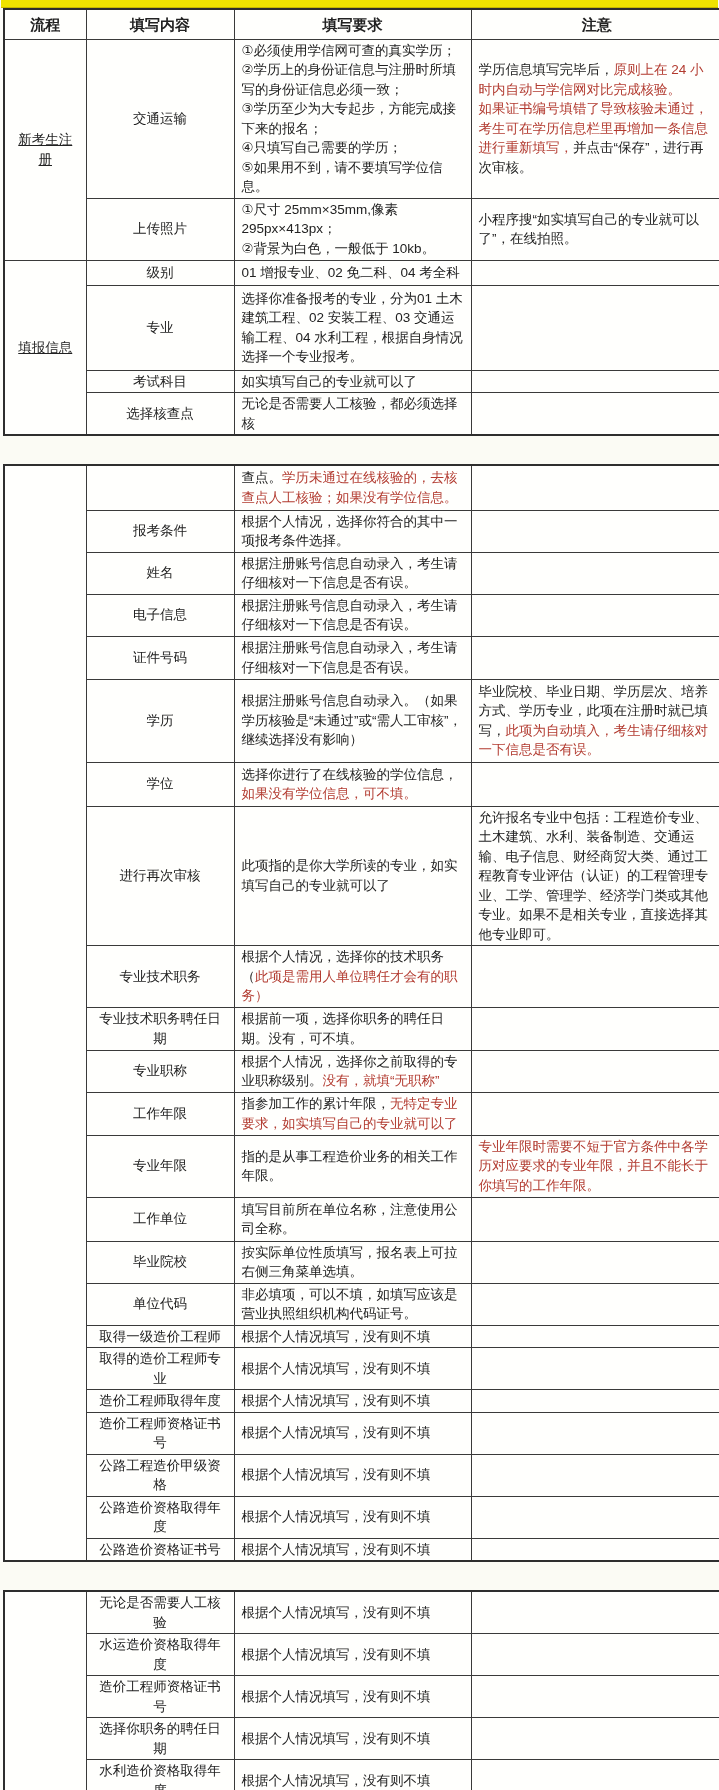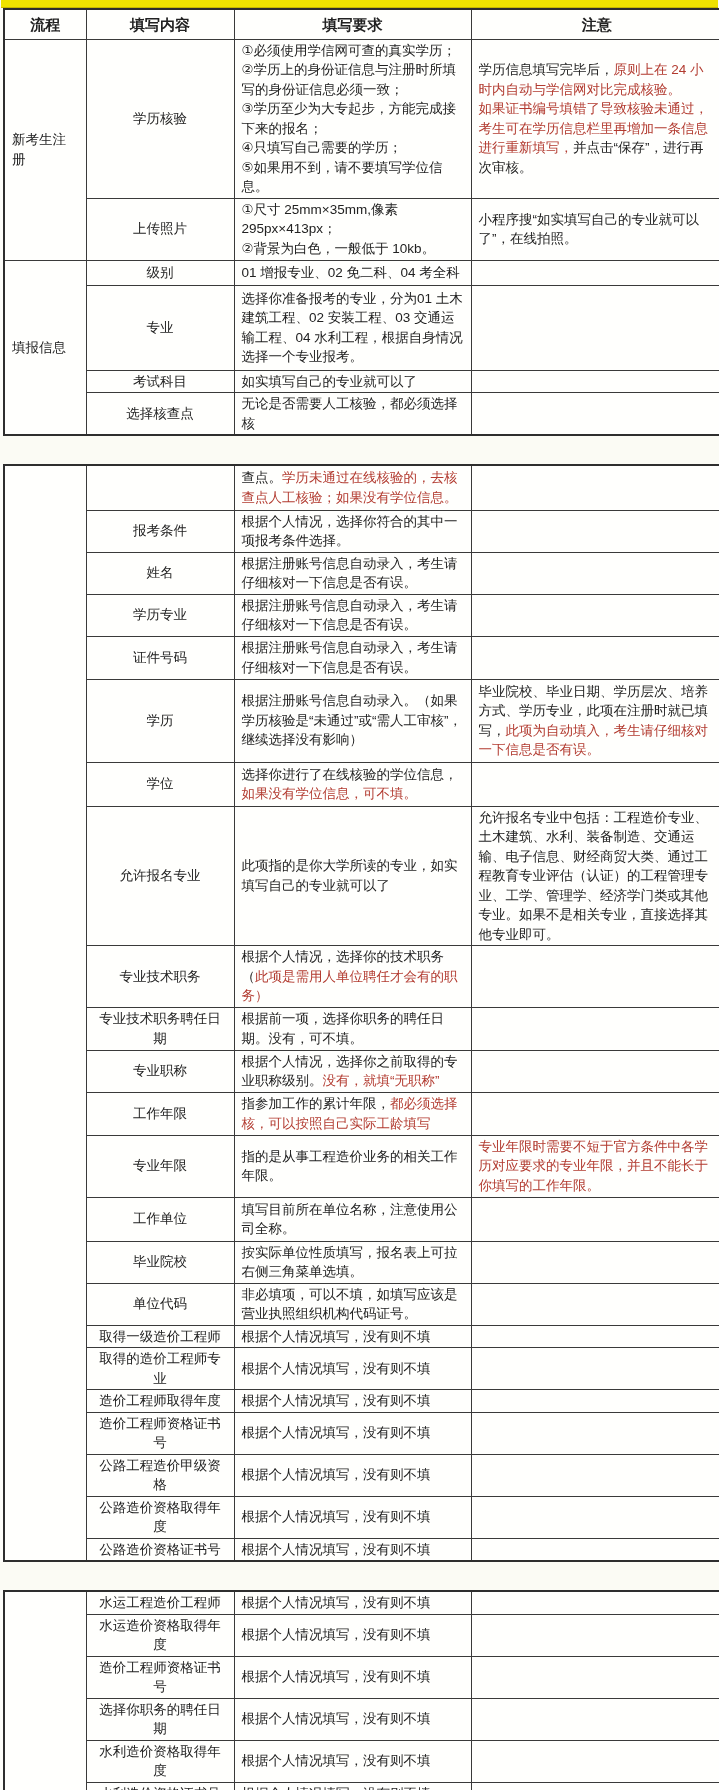--- a/index.html
+++ b/index.html
@@ -8,21 +8,21 @@
     --border:#3a3a3a;
     --ink:#222222;
   }
   html,body{margin:0;padding:0;background:#ffffff;}
   body{font-family:"Liberation Sans","DejaVu Sans",sans-serif;color:var(--ink);}
   .page{width:719px;height:1790px;background:#fdfdf9;overflow:hidden;position:relative;}
   .topbar{height:7px;background:var(--yellow);border-bottom:1px solid #c8b900;margin:0 1px;}
   table.sheet{border-collapse:collapse;table-layout:fixed;width:713px;margin:0 3px;border:2px solid #2e2e2e;background:#fffffd;}
   table.sheet td,table.sheet th{border:1px solid var(--border);padding:1px 7px;vertical-align:middle;font-size:13.5px;line-height:19.5px;overflow:hidden;}
   table.sheet th{font-size:15px;font-weight:bold;text-align:center;padding:2px;}
-  td.c-stage{font-size:14px;}
+  td.c-stage{text-align:center;font-size:14px;text-decoration:underline;}
   td.c-item{text-align:center;font-size:14px;}
   td.c-req,td.c-note{text-align:left;white-space:pre-wrap;}
   .red{color:var(--red);}
   .gap{height:28px;background:#fbfbf4;}
 </style>
 </head>
 <body>
 
 <div class="page">
 
@@ -39,21 +39,21 @@
       <tr style="height:30px">
         <th>流程</th>
         <th>填写内容</th>
         <th>填写要求</th>
         <th>注意</th>
       </tr>
     </thead>
     <tbody>
         <tr style="height: 135px;">
           <td class="c-stage" rowspan="2">新考生注册</td>
-          <td class="c-item">学历核验</td>
+          <td class="c-item">交通运输</td>
           <td class="c-req"><span>①必须使用学信网可查的真实学历；
 ②学历上的身份证信息与注册时所填写的身份证信息必须一致；
 ③学历至少为大专起步，方能完成接下来的报名；
 ④只填写自己需要的学历；
 ⑤如果用不到，请不要填写学位信息。</span></td>
           <td class="c-note"><span>学历信息填写完毕后，</span><span class="red">原则上在 24 小时内自动与学信网对比完成核验。
 如果证书编号填错了导致核验未通过，考生可在学历信息栏里再增加一条信息进行重新填写，</span><span>并点击“保存”，进行再次审核。</span></td>
         </tr>
         <tr style="height: 62px;">
           <td class="c-item">上传照片</td>
@@ -105,62 +105,62 @@
           <td class="c-item">报考条件</td>
           <td class="c-req"><span>根据个人情况，选择你符合的其中一项报考条件选择。</span></td>
           <td class="c-note"></td>
         </tr>
         <tr style="height: 41px;">
           <td class="c-item">姓名</td>
           <td class="c-req"><span>根据注册账号信息自动录入，考生请仔细核对一下信息是否有误。</span></td>
           <td class="c-note"></td>
         </tr>
         <tr style="height: 41px;">
-          <td class="c-item">学历专业</td>
+          <td class="c-item">电子信息</td>
           <td class="c-req"><span>根据注册账号信息自动录入，考生请仔细核对一下信息是否有误。</span></td>
           <td class="c-note"></td>
         </tr>
         <tr style="height: 43px;">
           <td class="c-item">证件号码</td>
           <td class="c-req"><span>根据注册账号信息自动录入，考生请仔细核对一下信息是否有误。</span></td>
           <td class="c-note"></td>
         </tr>
         <tr style="height: 83px;">
           <td class="c-item">学历</td>
           <td class="c-req"><span>根据注册账号信息自动录入。（如果学历核验是“未通过”或“需人工审核”，继续选择没有影响）</span></td>
           <td class="c-note"><span>毕业院校、毕业日期、学历层次、培养方式、学历专业，此项在注册时就已填写，</span><span class="red">此项为自动填入，考生请仔细核对一下信息是否有误。</span></td>
         </tr>
         <tr style="height: 44px;">
           <td class="c-item">学位</td>
           <td class="c-req"><span>选择你进行了在线核验的学位信息，</span><span class="red">如果没有学位信息，可不填。</span></td>
           <td class="c-note"></td>
         </tr>
         <tr style="height: 125px;">
-          <td class="c-item">允许报名专业</td>
+          <td class="c-item">进行再次审核</td>
           <td class="c-req"><span>此项指的是你大学所读的专业，如实填写自己的专业就可以了</span></td>
           <td class="c-note"><span>允许报名专业中包括：工程造价专业、土木建筑、水利、装备制造、交通运输、电子信息、财经商贸大类、通过工程教育专业评估（认证）的工程管理专业、工学、管理学、经济学门类或其他专业。如果不是相关专业，直接选择其他专业即可。</span></td>
         </tr>
         <tr style="height: 42px;">
           <td class="c-item">专业技术职务</td>
           <td class="c-req"><span>根据个人情况，选择你的技术职务（</span><span class="red">此项是需用人单位聘任才会有的职务）</span></td>
           <td class="c-note"></td>
         </tr>
         <tr style="height: 43px;">
           <td class="c-item">专业技术职务聘任日期</td>
           <td class="c-req"><span>根据前一项，选择你职务的聘任日期。没有，可不填。</span></td>
           <td class="c-note"></td>
         </tr>
         <tr style="height: 41px;">
           <td class="c-item">专业职称</td>
           <td class="c-req"><span>根据个人情况，选择你之前取得的专业职称级别。</span><span class="red">没有，就填“无职称”</span></td>
           <td class="c-note"></td>
         </tr>
         <tr style="height: 43px;">
           <td class="c-item">工作年限</td>
-          <td class="c-req"><span>指参加工作的累计年限，</span><span class="red">都必须选择核，可以按照自己实际工龄填写</span></td>
+          <td class="c-req"><span>指参加工作的累计年限，</span><span class="red">无特定专业要求，如实填写自己的专业就可以了</span></td>
           <td class="c-note"></td>
         </tr>
         <tr style="height: 62px;">
           <td class="c-item">专业年限</td>
           <td class="c-req"><span>指的是从事工程造价业务的相关工作年限。</span></td>
           <td class="c-note"><span class="red">专业年限时需要不短于官方条件中各学历对应要求的专业年限，并且不能长于你填写的工作年限。</span></td>
         </tr>
         <tr style="height: 44px;">
           <td class="c-item">工作单位</td>
           <td class="c-req"><span>填写目前所在单位名称，注意使用公司全称。</span></td>
@@ -219,21 +219,21 @@
   <table class="sheet">
     <colgroup>
         <col style="width:82px">
         <col style="width:148px">
         <col style="width:237px">
         <col style="width:252px">
       </colgroup>
     <tbody>
         <tr style="height: 22px;">
           <td class="c-stage" rowspan="8"></td>
-          <td class="c-item">水运工程造价工程师</td>
+          <td class="c-item">无论是否需要人工核验</td>
           <td class="c-req"><span>根据个人情况填写，没有则不填</span></td>
           <td class="c-note"></td>
         </tr>
         <tr style="height: 22px;">
           <td class="c-item">水运造价资格取得年度</td>
           <td class="c-req"><span>根据个人情况填写，没有则不填</span></td>
           <td class="c-note"></td>
         </tr>
         <tr style="height: 21px;">
           <td class="c-item">造价工程师资格证书号</td>

